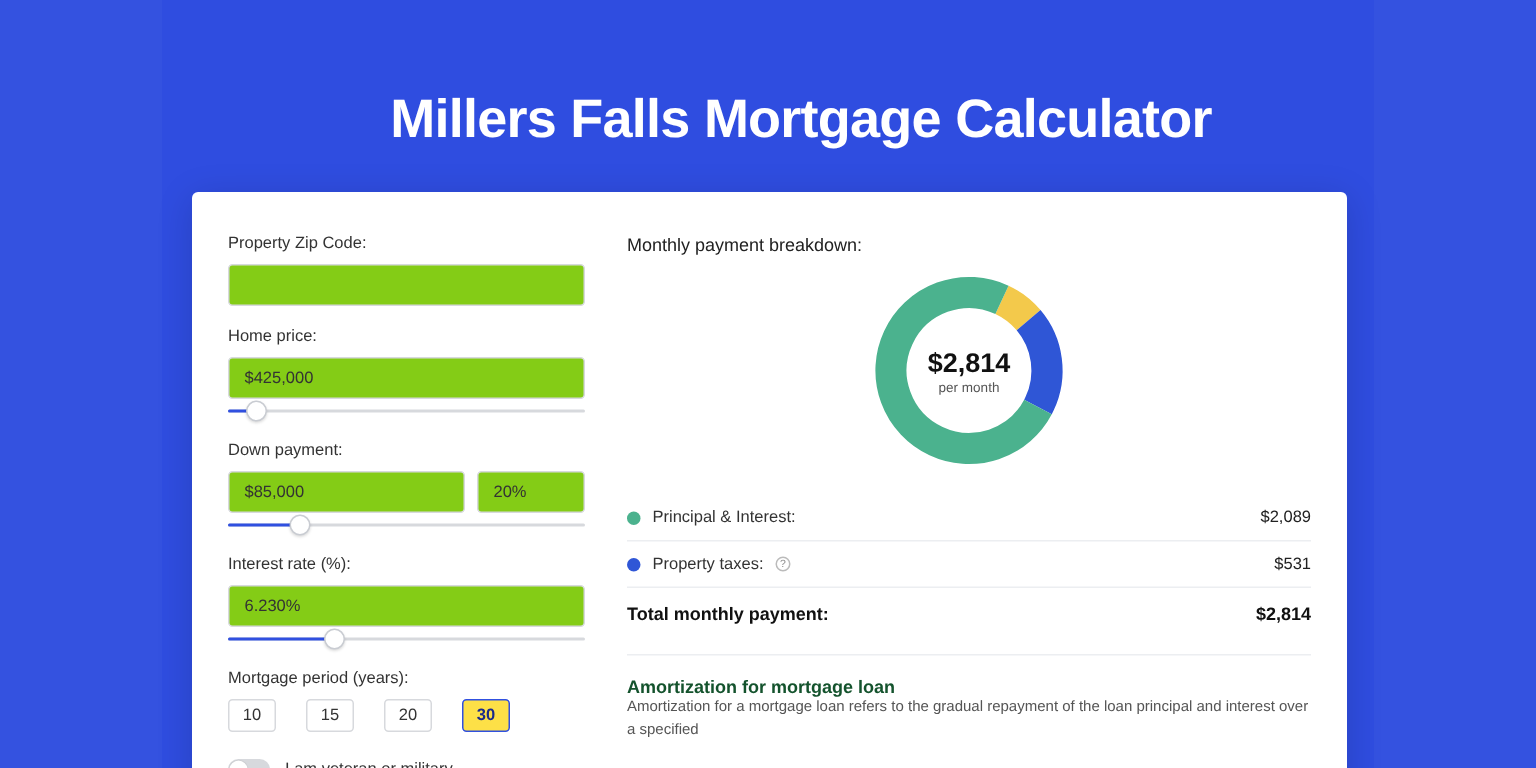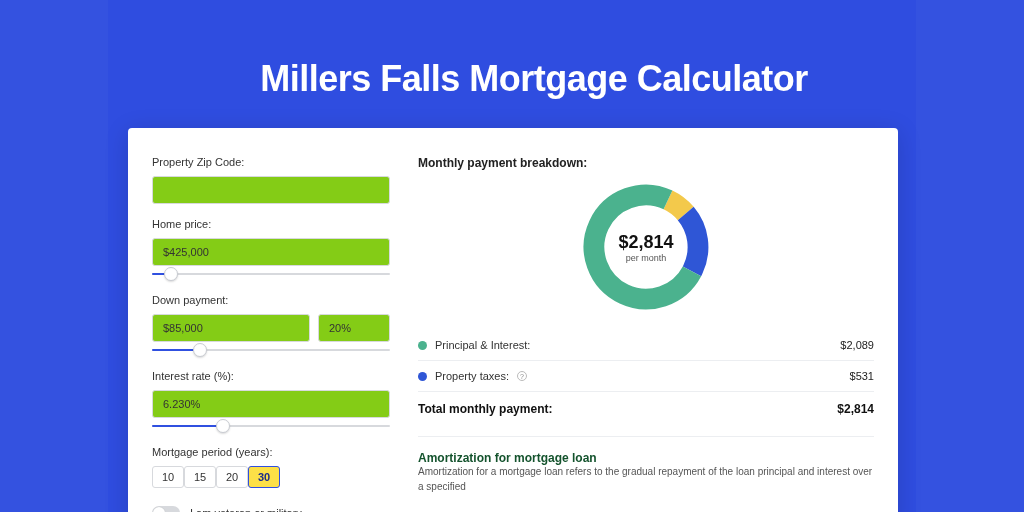--- a/index.html
+++ b/index.html
@@ -18,30 +18,30 @@
 
   .slider-wrap { position: relative; margin-top: 2px; height: 12px; }
   .track { position: absolute; left: 0; right: 0; top: 5px; height: 2px; background: #d7d9dd; border-radius: 1px; }
   .fill { position: absolute; left: 0; top: 5px; height: 2px; background: #3050e0; border-radius: 1px; }
   .thumb { position: absolute; top: -1px; width: 14px; height: 14px; background: #fff; border: 1px solid #c9ccd2; border-radius: 50%; box-shadow: 0 1px 2px rgba(0,0,0,0.15); transform: translateX(-50%); }
 
   .row-split { display: flex; gap: 8px; }
   .row-split .input:first-child { flex: 1; }
   .row-split .input:last-child { width: 72px; }
 
-  .period-row { display: flex; gap: 0; }
+  .period-row { display: flex; gap: 20px; }
   .period-btn { width: 32px; height: 22px; border: 1px solid #d7d9dd; border-radius: 3px; background: #fff; color: #333; font-size: 11px; display: flex; align-items: center; justify-content: center; cursor: pointer; }
   .period-btn.active { background: #fde047; border-color: #3050e0; color: #1a2a8a; font-weight: 600; }
 
   .toggle-row { display: flex; align-items: center; gap: 10px; margin-top: 18px; }
   .toggle { width: 28px; height: 14px; background: #d7d9dd; border-radius: 7px; position: relative; }
   .toggle-knob { position: absolute; left: 1px; top: 1px; width: 12px; height: 12px; background: #fff; border-radius: 50%; box-shadow: 0 0 1px rgba(0,0,0,0.2); }
   .toggle-label { font-size: 11px; color: #333; }
 
-  .section-title { font-size: 12px; font-weight: 700; color: #222; margin-bottom: 12px; }
+  .section-title { font-size: 12px; font-weight: 400; color: #222; margin-bottom: 12px; }
   .donut-wrap { width: 100%; display: flex; justify-content: center; margin: 6px 0 18px 0; }
   .donut-box { position: relative; width: 130px; height: 130px; }
   .donut-center { position: absolute; inset: 0; display: flex; flex-direction: column; align-items: center; justify-content: center; }
   .donut-center .big { font-size: 18px; font-weight: 800; color: #111; }
   .donut-center .sub { font-size: 9px; color: #555; }
 
   .legend-row { display: flex; align-items: center; justify-content: space-between; font-size: 11px; color: #333; padding: 9px 0; }
   .legend-left { display: flex; align-items: center; gap: 8px; }
   .dot { width: 9px; height: 9px; border-radius: 50%; }
   .help { width: 10px; height: 10px; border: 1px solid #bbb; border-radius: 50%; display: inline-flex; align-items: center; justify-content: center; font-size: 7px; color: #888; }

